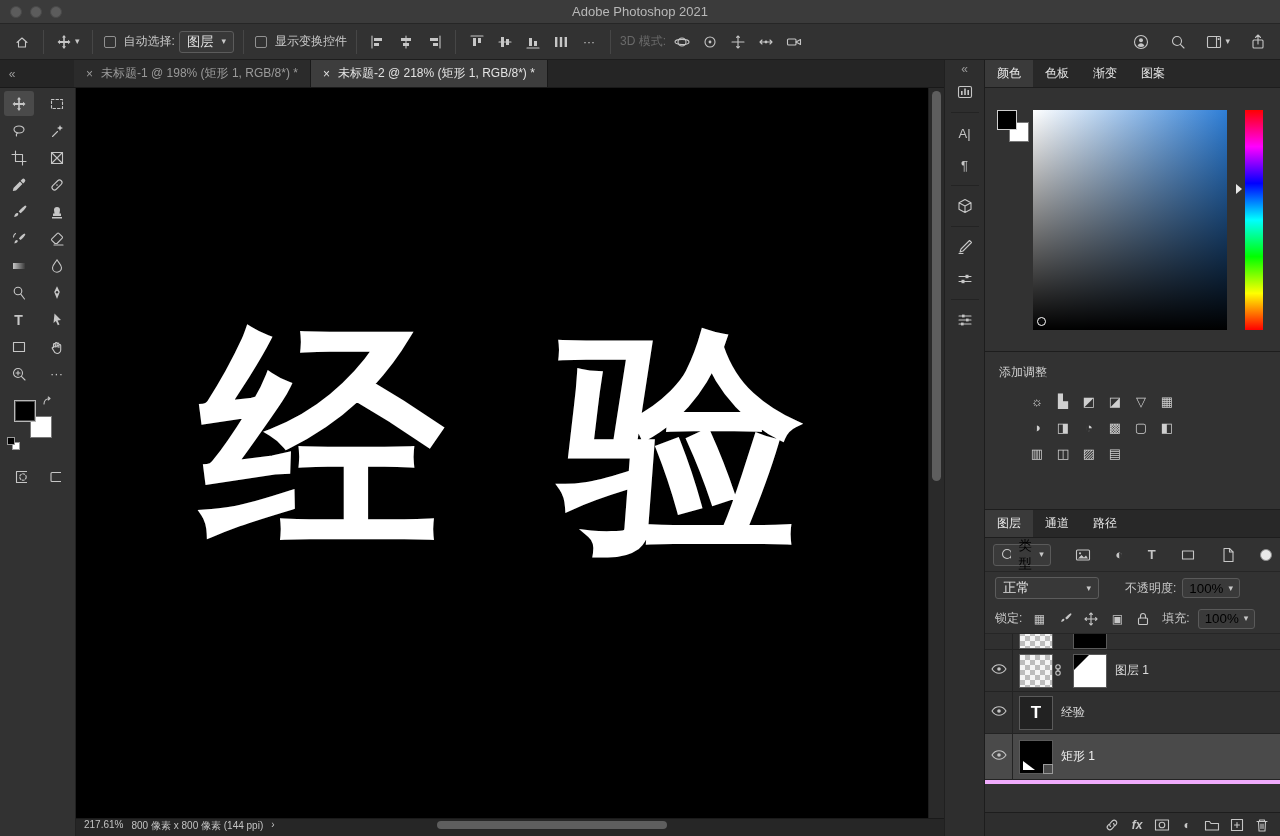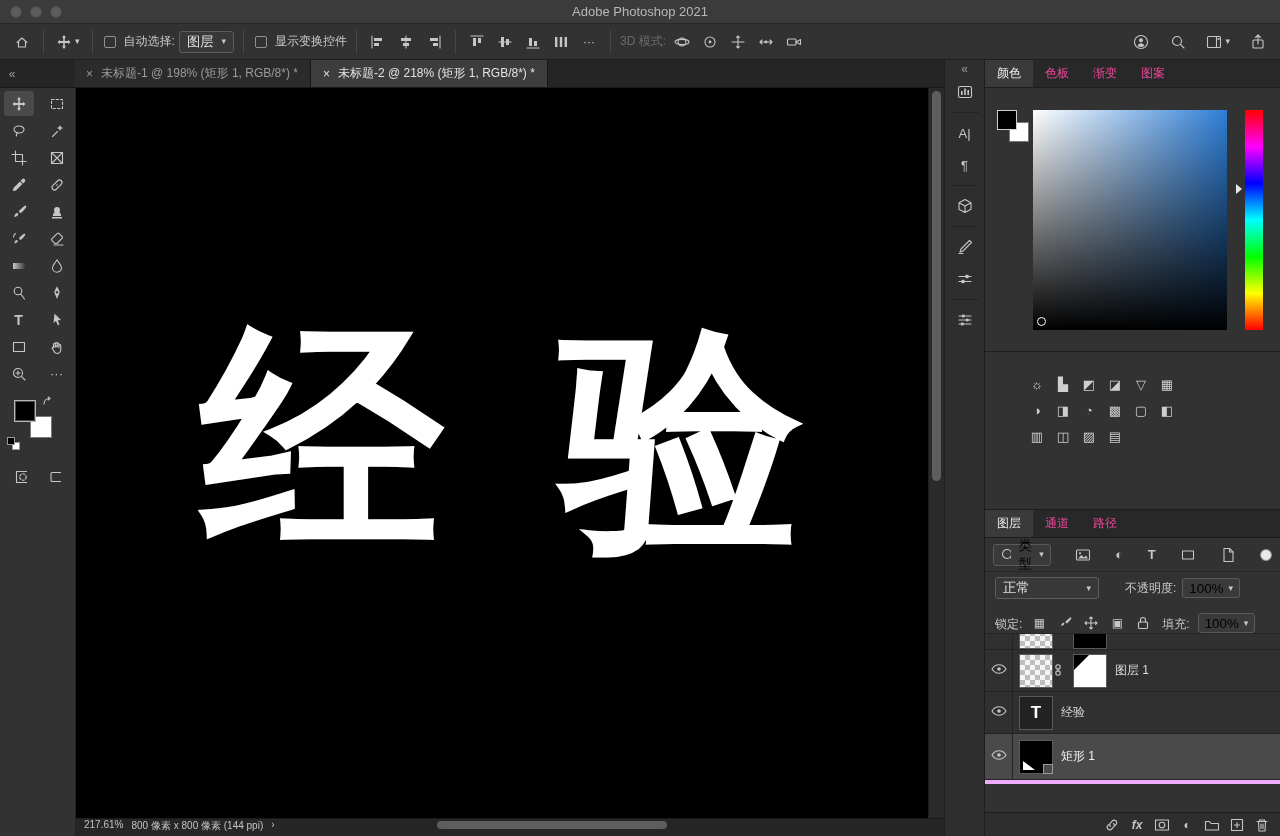--- a/index.html
+++ b/index.html
@@ -53,39 +53,39 @@
 .bottombar{position:absolute;left:76px;top:818px;width:868px;height:18px;background:#262626;border-top:1px solid #1a1a1a;display:flex;align-items:flex-start;padding:0 8px;gap:8px;font-size:10px;color:#c3c3c3}
 .hscroll{flex:1;height:12px;position:relative;margin-left:24px}
 .hthumb{position:absolute;left:130px;top:2px;width:230px;height:8px;background:#5e5e5e;border-radius:4px;cursor:pointer}
 
 .strip{position:absolute;left:944px;top:60px;width:40px;height:776px;background:#2e2e2e;border-left:1px solid #202020;display:flex;flex-direction:column;align-items:center;padding-top:2px}
 .sbtn{width:34px;height:30px;display:flex;align-items:center;justify-content:center;background:none;border:none;color:#c6c6c6;border-radius:3px;cursor:pointer;font-size:13px;margin:1px 0;font-family:inherit}
 .sdiv{width:28px;height:1px;background:#232323;margin:4px 0}
 
 .dock{position:absolute;left:984px;top:60px;width:296px;height:776px;background:#323232;border-left:1px solid #1d1d1d;display:flex;flex-direction:column}
 .ptabs{display:flex;align-items:stretch;height:28px;background:#282828;border-bottom:1px solid #1d1d1d;flex:none}
-.ptab{display:flex;align-items:center;padding:0 12px;color:#ec4899;cursor:pointer;white-space:nowrap}
+.ptab{display:flex;align-items:center;padding:0 12px;color:#e5e5e5;cursor:pointer;white-space:nowrap}
 .ptab.active{background:#3a3a3a;color:#ececec}
 .colorbody{position:relative;height:264px;border-bottom:1px solid #1d1d1d;flex:none}
 .cfg{position:absolute;left:12px;top:22px;width:20px;height:20px;background:#000;border:1px solid #cfcfcf;z-index:2}
 .cbg{position:absolute;left:24px;top:34px;width:20px;height:20px;background:#fff;border:1px solid #777}
 .cfield{position:absolute;left:48px;top:22px;width:194px;height:220px;background-image:linear-gradient(to top,#000,rgba(0,0,0,0)),linear-gradient(to right,#fff,#2e7ed6);cursor:crosshair}
 .ccursor{position:absolute;left:4px;bottom:4px;width:9px;height:9px;border:1.5px solid #fff;border-radius:50%}
 .hue{position:absolute;left:260px;top:22px;width:18px;height:220px;background:linear-gradient(to bottom,#f00,#f0f,#00f,#0ff,#0f0,#ff0,#f00);cursor:pointer}
 .huearrow{position:absolute;left:251px;top:96px;width:0;height:0;border-left:6px solid #e8e8e8;border-top:5px solid transparent;border-bottom:5px solid transparent}
 .adjbody{height:158px;border-bottom:1px solid #1d1d1d;padding:12px 0 0 14px;flex:none}
 .adjlabel{color:#cfcfcf}
 .adjgrid{display:grid;grid-template-columns:repeat(6,26px);gap:6px 0;margin:10px 0 0 26px}
 .adjicon{width:24px;height:20px;display:flex;align-items:center;justify-content:center;color:#cfcfcf;font-size:13px;background:none;border:none;cursor:pointer;font-family:inherit}
 .frow{display:flex;align-items:center;height:34px;padding:0 8px;gap:24px;border-bottom:1px solid #262626;flex:none}
 .sdd{display:flex;align-items:center;gap:5px;height:22px;padding:0 6px;background:#3a3a3a;border:1px solid #5a5a5a;border-radius:3px;cursor:pointer}
 .fic{width:20px;height:22px;display:flex;align-items:center;justify-content:center;color:#c6c6c6;background:none;border:none;cursor:pointer;font-size:13px;font-family:inherit;font-weight:bold;padding:0}
 .ftoggle{margin-left:auto;width:12px;height:12px;border-radius:50%;background:#e9e9e9;border:1px solid #8a8a8a;cursor:pointer;flex:none}
 .brow{display:flex;align-items:center;height:32px;padding:0 10px;gap:6px;flex:none}
-.lockrow{display:flex;align-items:flex-end;height:30px;padding:0 10px;gap:8px;border-bottom:1px solid #262626;flex:none}
+.lockrow{display:flex;align-items:center;height:30px;padding:0 10px;gap:8px;border-bottom:1px solid #262626;flex:none}
 .vdd{display:flex;align-items:center;gap:5px;height:20px;padding:0 6px;border:1px solid #5a5a5a;border-radius:3px;background:#3a3a3a;cursor:pointer}
 .lic{width:18px;height:20px;display:flex;align-items:center;justify-content:center;color:#c6c6c6;background:none;border:none;cursor:pointer;font-size:12px;padding:0}
 .llist{height:150px;background:#f0abfc;overflow:hidden;flex:none}
 .lrow{display:flex;align-items:center;height:42px;border-bottom:1px solid #232323;background:#303030;cursor:pointer}
 .lrow.sel{background:#4a4a4a}
 .lrow.partial{height:16px;overflow:hidden;align-items:flex-start}
 .lrow.partial .thumb{margin-top:-19px}
 .eyecell{width:28px;height:100%;display:flex;align-items:center;justify-content:center;border-right:1px solid #232323;cursor:pointer;flex:none}
 .thumb{width:34px;height:34px;margin-left:6px;border:1px solid #5a5a5a;position:relative;flex:none}
 .checker{background-image:linear-gradient(45deg,#bdbdbd 25%,transparent 25%,transparent 75%,#bdbdbd 75%),linear-gradient(45deg,#bdbdbd 25%,transparent 25%,transparent 75%,#bdbdbd 75%);background-size:10px 10px;background-position:0 0,5px 5px;background-color:#f5f5f5}
@@ -491,20 +491,21 @@
       <span class="cfg"></span>
       <span class="cbg"></span>
       <div class="cfield">
         <span class="ccursor"></span>
       </div>
       <span class="huearrow"></span>
       <div class="hue"></div>
     </div>
 
     <div class="adjbody">
+      <div class="adjlabel">添加调整</div>
       <div class="adjgrid">
         <button class="adjicon">☼</button>
         <button class="adjicon">▙</button>
         <button class="adjicon">◩</button>
         <button class="adjicon">◪</button>
         <button class="adjicon">▽</button>
         <button class="adjicon">▦</button>
         <button class="adjicon">◑</button>
         <button class="adjicon">◨</button>
         <button class="adjicon">◔</button>

